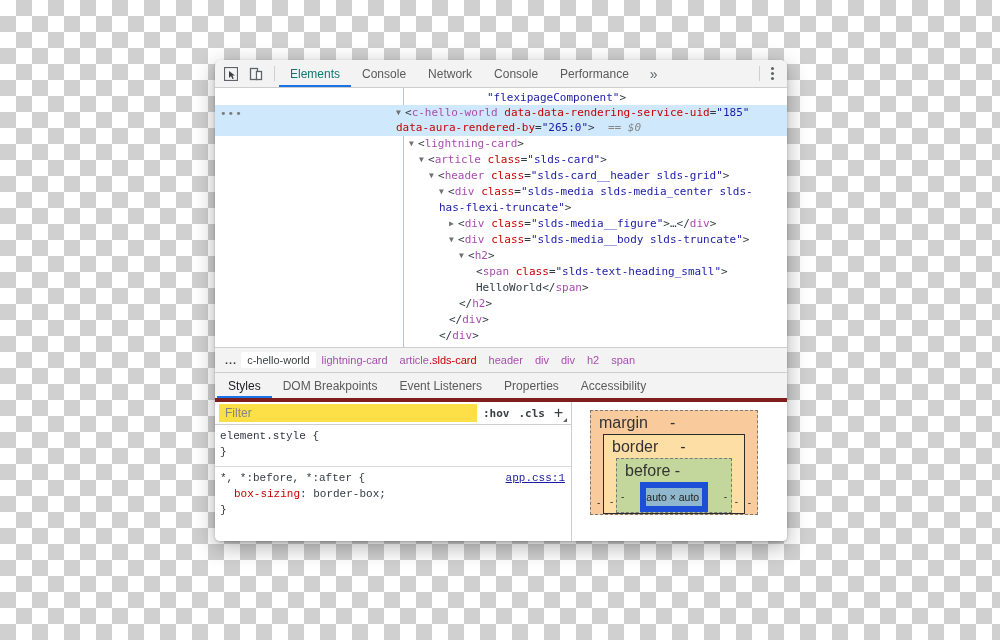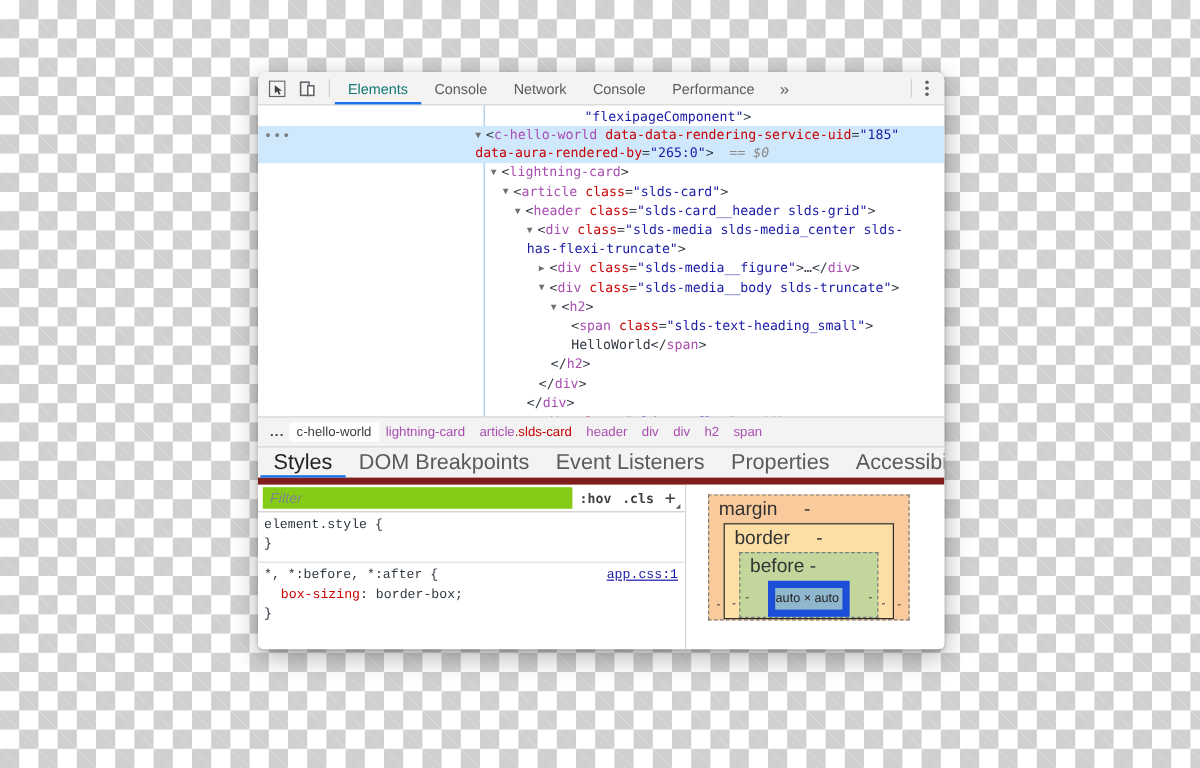--- a/index.html
+++ b/index.html
@@ -192,24 +192,24 @@
     background: #ffffff;
     color: #3c4043;
     border-radius: 2px;
   }
   .crumb .cls { color: #c80000; }
 
   
   .sidetabs {
     flex: 0 0 25px;
     background: #f3f3f3;
-    border-bottom: 6px solid #7f1d1d;
+    border-bottom: 4px solid #7f1d1d;
     display: flex;
     align-items: stretch;
-    font-size: 18px;
+    font-size: 12px;
     color: #5a5a5a;
     padding-left: 2px;
   }
   .sidetab {
     padding: 0 11px;
     display: flex; align-items: center;
     position: relative;
     white-space: nowrap;
   }
   .sidetab.active { color: #202124; }
@@ -242,28 +242,27 @@
     display: flex;
     align-items: center;
     border-bottom: 1px solid #cdcdcd;
     background: #fff;
     font-size: 12px;
   }
   .filter-input {
     flex: 1 1 auto;
     border: none;
     outline: none;
-    background: #84cc16;
+    background: #fde047;
     font-family: "Liberation Sans", sans-serif;
     font-size: 12px;
     color: #202124;
     padding: 0 6px;
     height: 18px;
     margin: 2px 0 2px 4px;
-    font-style: italic;
   }
   .filter-input::placeholder { color: #80868b; }
   .filter-actions {
     display: flex;
     align-items: center;
     gap: 9px;
     padding: 0 8px 0 6px;
     font-family: "DejaVu Sans Mono", monospace;
     font-size: 11px;
     font-weight: bold;

